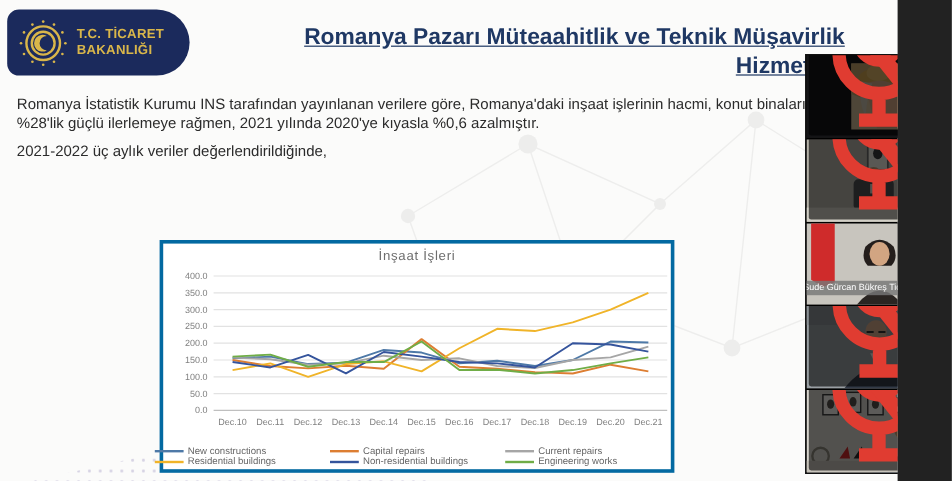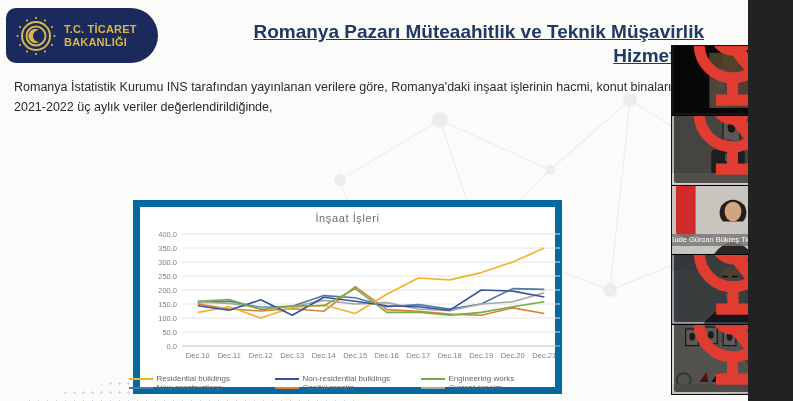--- a/index.html
+++ b/index.html
@@ -27,21 +27,21 @@
     position:absolute;left:172px;top:20px;width:532px;z-index:1;
     text-align:right;color:#1f3864;font-weight:bold;font-size:19px;line-height:1.25;text-decoration:underline;
   }
   
   .paras{position:absolute;left:14px;top:80px;z-index:1;color:#2b2b2b;font-size:12.5px;white-space:nowrap;}
   .paras .ln{margin:0 0 9px 0;}
   .paras .ln.tight{margin-bottom:2px;}
   
   .chart-panel{
     position:absolute;left:133px;top:200px;width:429px;height:194px;z-index:2;
-    background:#ffffff;border:7px solid #0369a1;box-sizing:border-box;
+    background:#ffffff;border:3px solid #0369a1;box-sizing:border-box;
   }
   .chart-title{ text-align:center;color:#6d6d6d;font-size:11px;letter-spacing:.6px;margin-top:5px;}
   .legend{display:flex;flex-direction:column;align-items:center;margin-top:-2px;}
   .legend-row{display:flex;}
   .legend-item{display:flex;align-items:center;width:146px;font-size:8px;color:#666;}
   .legend-swatch{display:inline-block;width:24px;height:2px;margin-right:4px;flex:none;}
   
   .sidebar{
     position:absolute;left:671px;top:45px;width:122px;height:350px;z-index:5;
     background:#000;border:1px solid #111;box-sizing:border-box;
@@ -111,20 +111,21 @@
     <div class="logo-text">
       <div>T.C. TİCARET</div>
       <div>BAKANLIĞI</div>
     </div>
   </div>
 
   <div class="slide-title">Romanya Pazarı Müteaahitlik ve Teknik Müşavirlik Hizmetleri</div>
 
   <div class="paras">
     <div class="ln tight">Romanya İstatistik Kurumu INS tarafından yayınlanan verilere göre, Romanya'daki inşaat işlerinin hacmi, konut binaları s</div>
+    <div class="ln">%28'lik güçlü ilerlemeye rağmen, 2021 yılında 2020'ye kıyasla %0,6 azalmıştır.</div>
     <div class="ln" style="margin-top:6px">2021-2022 üç aylık veriler değerlendirildiğinde,</div>
   </div>
 
   <div class="chart-panel">
     <div class="chart-title">İnşaat İşleri</div>
     <svg id="chart-svg" width="427" height="148" viewBox="0 0 427 148">
         <line x1="42" y1="122" x2="420" y2="122" stroke="#bfbfbf" stroke-width="1"></line>
         <text x="37" y="124.5" text-anchor="end" font-size="7.5" fill="#808080" font-family="Liberation Sans, sans-serif">0.0</text>
         <line x1="42" y1="108" x2="420" y2="108" stroke="#e2e2e2" stroke-width="1"></line>
         <text x="37" y="110.5" text-anchor="end" font-size="7.5" fill="#808080" font-family="Liberation Sans, sans-serif">50.0</text>
@@ -157,44 +158,44 @@
         <polyline points="57.8,78.6 89.3,77.2 120.8,83.4 152.3,82.2 183.8,71.6 215.3,73.8 246.8,82.8 278.3,80.6 309.8,85.0 341.3,80.0 372.8,64.6 404.3,65.4" fill="none" stroke="#4E79A7" stroke-width="1.6" stroke-linejoin="round"></polyline>
         <polyline points="57.8,80.0 89.3,85.0 120.8,87.0 152.3,84.8 183.8,87.3 215.3,62.6 246.8,85.6 278.3,87.3 309.8,90.1 341.3,91.2 372.8,83.9 404.3,89.5" fill="none" stroke="#DD7E32" stroke-width="1.6" stroke-linejoin="round"></polyline>
         <polyline points="57.8,78.0 89.3,79.4 120.8,83.9 152.3,82.8 183.8,76.4 215.3,80.0 246.8,78.6 278.3,85.0 309.8,86.7 341.3,80.0 372.8,77.8 404.3,68.8" fill="none" stroke="#A6A6A6" stroke-width="1.6" stroke-linejoin="round"></polyline>
         <polyline points="57.8,88.4 89.3,82.8 120.8,94.0 152.3,83.4 183.8,81.1 215.3,89.5 246.8,70.2 278.3,54.0 309.8,55.9 341.3,48.6 372.8,38.0 404.3,24.0" fill="none" stroke="#F0B429" stroke-width="1.6" stroke-linejoin="round"></polyline>
         <polyline points="57.8,81.7 89.3,86.2 120.8,75.8 152.3,91.2 183.8,73.3 215.3,77.2 246.8,81.7 278.3,82.8 309.8,86.2 341.3,66.0 372.8,67.1 404.3,73.0" fill="none" stroke="#35549C" stroke-width="1.6" stroke-linejoin="round"></polyline>
         <polyline points="57.8,77.2 89.3,75.5 120.8,85.6 152.3,81.7 183.8,81.7 215.3,64.6 246.8,88.4 278.3,88.1 309.8,91.2 341.3,88.4 372.8,82.8 404.3,77.8" fill="none" stroke="#70AD47" stroke-width="1.6" stroke-linejoin="round"></polyline>
       </svg>
     <div class="legend" id="chart-legend">
         <div class="legend-row">
           <span class="legend-item">
+            <span class="legend-swatch" style="background: rgb(78, 121, 167);"></span>
+            <span>New constructions</span>
+          </span>
+          <span class="legend-item">
+            <span class="legend-swatch" style="background: rgb(221, 126, 50);"></span>
+            <span>Capital repairs</span>
+          </span>
+          <span class="legend-item">
+            <span class="legend-swatch" style="background: rgb(166, 166, 166);"></span>
+            <span>Current repairs</span>
+          </span>
+        </div>
+        <div class="legend-row">
+          <span class="legend-item">
             <span class="legend-swatch" style="background: rgb(240, 180, 41);"></span>
             <span>Residential buildings</span>
           </span>
           <span class="legend-item">
             <span class="legend-swatch" style="background: rgb(53, 84, 156);"></span>
             <span>Non-residential buildings</span>
           </span>
           <span class="legend-item">
             <span class="legend-swatch" style="background: rgb(112, 173, 71);"></span>
             <span>Engineering works</span>
-          </span>
-        </div>
-        <div class="legend-row">
-          <span class="legend-item">
-            <span class="legend-swatch" style="background: rgb(78, 121, 167);"></span>
-            <span>New constructions</span>
-          </span>
-          <span class="legend-item">
-            <span class="legend-swatch" style="background: rgb(221, 126, 50);"></span>
-            <span>Capital repairs</span>
-          </span>
-          <span class="legend-item">
-            <span class="legend-swatch" style="background: rgb(166, 166, 166);"></span>
-            <span>Current repairs</span>
           </span>
         </div>
       </div>
   </div>
 
   <div class="sidebar">
 
     <div class="tile">
       <svg viewBox="0 0 122 70" preserveAspectRatio="none">
         <rect width="122" height="70" fill="#141416"></rect>

